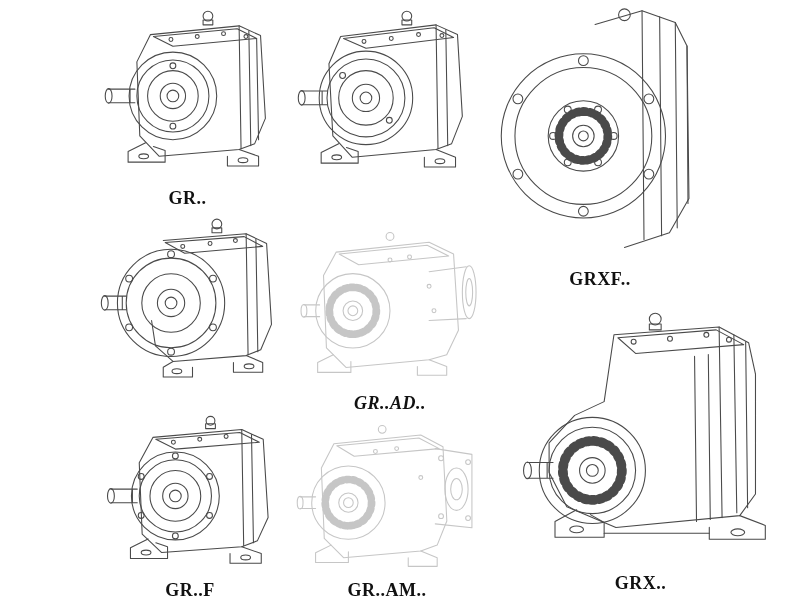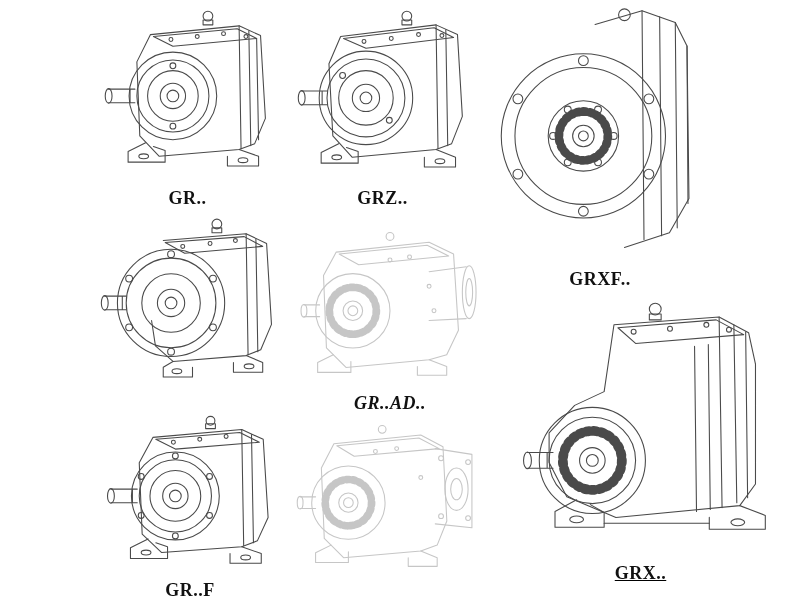--- a/index.html
+++ b/index.html
@@ -89,21 +89,20 @@
         <circle cx="54" cy="72" r="3"></circle>
         <circle cx="102" cy="118" r="3"></circle>
         <path d="M12,88 H38 M12,102 H38 M33,88 V102"></path>
         <ellipse cx="12" cy="95" rx="3.5" ry="7.5"></ellipse>
         <path d="M50,142 L32,151 L32,162 L70,162 L70,150 L58,146"></path>
         <ellipse cx="48" cy="156" rx="5" ry="2.5"></ellipse>
         <path d="M150,148 L170,156 L170,166 L138,166 L138,156"></path>
         <ellipse cx="154" cy="160" rx="5" ry="2.5"></ellipse>
       </g>
     </svg>
-    <span class="fig-label">GRZ..</span>
   </div>
 
   <div class="fig" style="left:495px;top:3px;width:210px;">
     <svg width="210" height="262" viewBox="0 0 210 268">
       <g fill="none" stroke-width="1.1" stroke-linejoin="round" stroke-linecap="round">
         <circle cx="130" cy="12" r="6"></circle>
         <path d="M100,22 L148,8 L182,20 L194,44 L196,200 L176,235 L130,250"></path>
         <path d="M148,8 L150,242"></path>
         <path d="M166,14 L168,238"></path>
         <path d="M182,20 L184,230"></path>
@@ -243,23 +242,24 @@
         <ellipse cx="172" cy="82" rx="12" ry="22"></ellipse>
         <ellipse cx="172" cy="82" rx="6" ry="11"></ellipse>
         <circle cx="156" cy="50" r="2.5"></circle>
           <circle cx="184" cy="54" r="2.5"></circle>
           <circle cx="184" cy="112" r="2.5"></circle>
           <circle cx="156" cy="110" r="2.5"></circle>
         <path d="M42,140 L26,148 L26,158 L60,158 L60,147"></path>
         <path d="M135,146 L152,153 L152,162 L122,162 L122,153"></path>
       </g>
     </svg>
-  </div>
-
-  <div class="fig" style="left:498px;top:295px;width:285px;text-decoration:underline;">
+    <span class="fig-label">GR..AM..</span>
+  </div>
+
+  <div class="fig" style="left:498px;top:305px;width:285px;">
     <svg width="285" height="264" viewBox="0 0 290 268">
       <g fill="none" stroke-width="1.1" stroke-linejoin="round" stroke-linecap="round">
         <circle cx="160" cy="14" r="6"></circle>
         <rect x="154" y="19" width="12" height="6"></rect>
         <path d="M118,30 L225,22 L255,38 L262,70 L262,192 L246,214 L120,226 L70,205 L52,170 L52,140 L78,112 L108,98 Z"></path>
         <path d="M122,33 L222,25 L250,40 L140,49 Z"></path>
         <circle cx="138" cy="37" r="2.5"></circle>
           <circle cx="175" cy="34" r="2.5"></circle>
           <circle cx="212" cy="30" r="2.5"></circle>
           <circle cx="235" cy="35" r="2.5"></circle>

